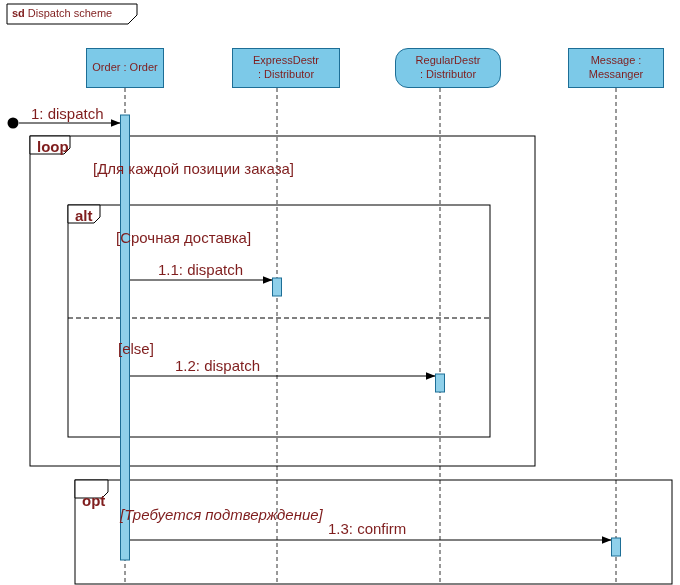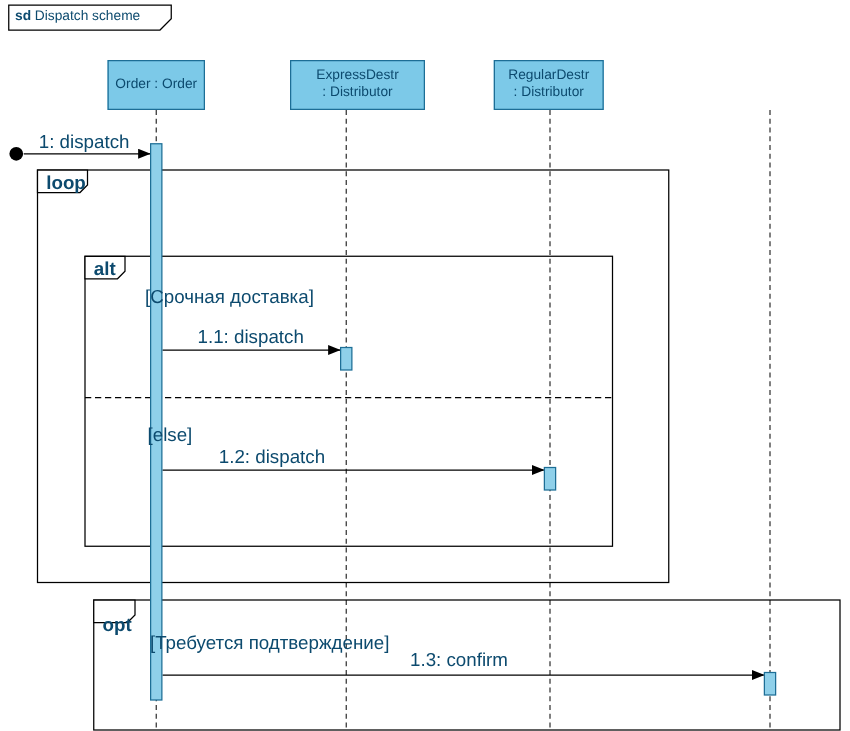--- a/index.html
+++ b/index.html
@@ -1,18 +1,18 @@
 <!DOCTYPE html>
 <html style="--head_fill: #7CC9E8; --head_stroke: #1D6E96; --activation_fill: #8FD0EA; --activation_stroke: #1D6E96;"><head>
 <meta charset="utf-8">
 <style>
   html,body{margin:0;padding:0;background:#fff;}
   #diagram{
     position:relative;width:680px;height:585px;background:#fff;overflow:hidden;
-    font-family:"Liberation Sans",sans-serif;color:#0c4a6e;
+    font-family:"Liberation Sans",sans-serif;color:#7f1d1d;
   }
   #canvas{position:absolute;left:0;top:0;z-index:1;}
   .lifeline-dash{stroke:#333;stroke-width:1;stroke-dasharray:4 3;fill:none;}
   .frag-rect{fill:none;stroke:#000;stroke-width:1;}
   .pent{fill:#fff;stroke:#000;stroke-width:1;}
   .msg-line{stroke:#000;stroke-width:1;fill:none;}
   .sep-dash{stroke:#000;stroke-width:1;stroke-dasharray:5 3;fill:none;}
   .activation{fill:var(--activation_fill,#8FD0EA);stroke:var(--activation_stroke,#1D6E96);stroke-width:1;}
   .head{
     position:absolute;z-index:2;top:48px;height:40px;
@@ -70,31 +70,36 @@
   </div>
 
   <div class="head" style="left:86px;width:78px;">
     <span>Order : Order</span>
       <span></span>
   </div>
   <div class="head" style="left:232px;width:108px;">
     <span>ExpressDestr</span>
       <span>: Distributor</span>
   </div>
-  <div class="head" style="left:395px;width:88px;">
+  <div class="head" style="left:395px;width:106px;border-radius:13px;">
     <span>RegularDestr</span>
       <span>: Distributor</span>
+  </div>
+  <div class="head" style="left:568px;width:96px;">
+    <span>Message :</span>
+      <span>Messanger</span>
   </div>
 
   <div class="lbl op" style="left:37px;top:138px;text-align:right;">loop</div>
   <div class="lbl op" style="left:75px;top:207px;">alt</div>
   <div class="lbl op" style="left:82px;top:476px;margin-top:16px;">opt</div>
 
+  <div class="lbl" style="left:93px;top:160px;">[Для каждой позиции заказа]</div>
   <div class="lbl" style="left:116px;top:229px;">[Срочная доставка]</div>
   <div class="lbl" style="left:118px;top:340px;">[else]</div>
-  <div class="lbl" style="left:120px;top:506px;">[Требуется подтверждение]</div>
+  <div class="lbl" style="left:120px;top:506px;font-style:italic;">[Требуется подтверждение]</div>
 
   <div class="lbl" style="left:31px;top:105px;">1: dispatch</div>
   <div class="lbl" style="left:158px;top:261px;">1.1: dispatch</div>
   <div class="lbl" style="left:144px;top:357px;margin-left:31px;">1.2: dispatch</div>
   <div class="lbl" style="left:328px;top:520px;">1.3: confirm</div>
 
 </div>
 
 </body></html>

